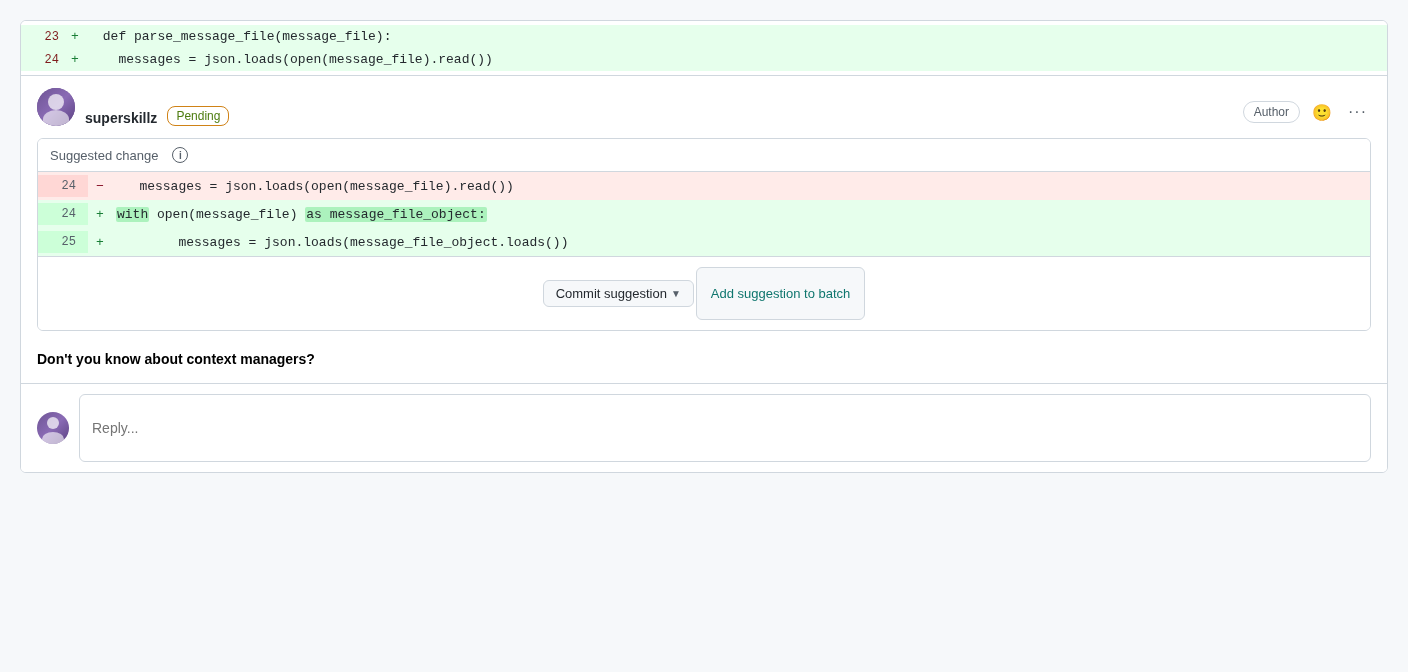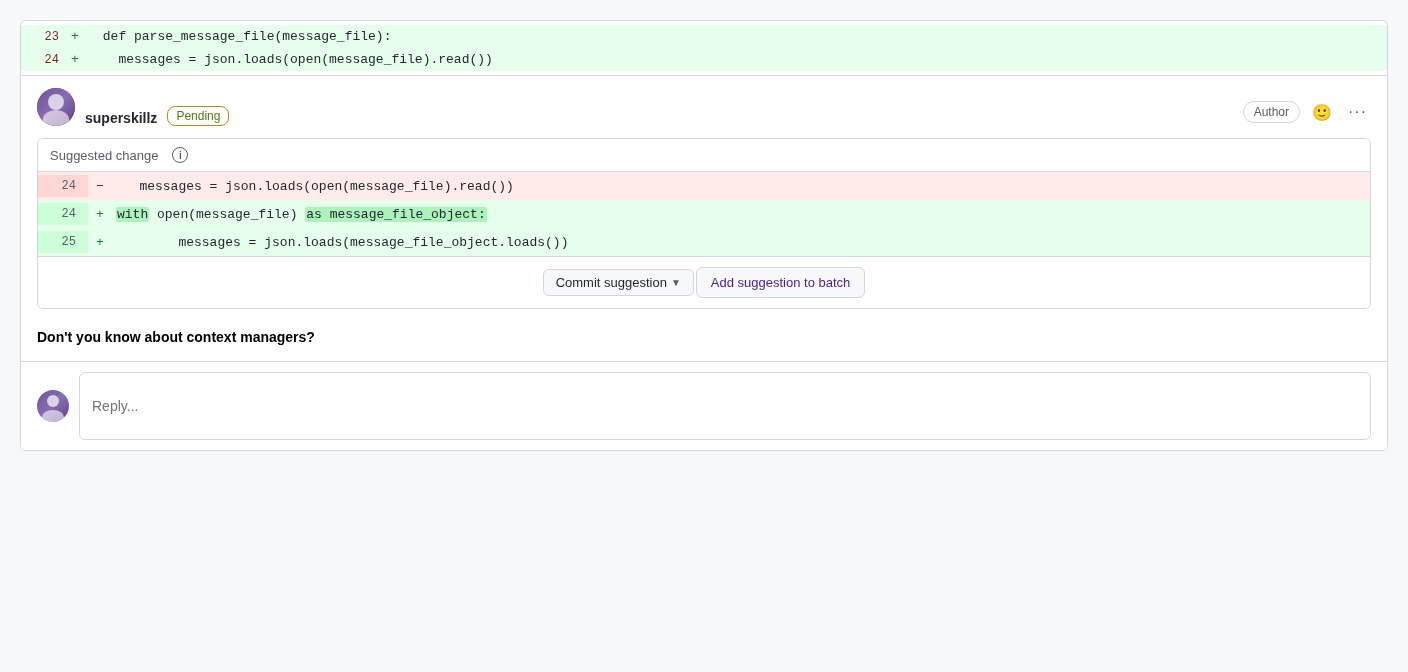--- a/index.html
+++ b/index.html
@@ -305,25 +305,25 @@
       padding: 5px 12px;
       border: 1px solid #d0d7de;
       border-radius: 6px;
       background: #f6f8fa;
       color: #24292f;
       font-size: 13px;
       cursor: pointer;
     }
 
     .btn-batch {
-      padding: 7px 14px;
+      padding: 18px 14px;
       border: 1px solid #d0d7de;
       border-radius: 6px;
       background: #f6f8fa;
-      color: #4c1d95;
+      color: #0f766e;
       font-size: 13px;
       cursor: pointer;
     }
 
     .dropdown-arrow {
       font-size: 10px;
       color: #57606a;
     }
 
     

